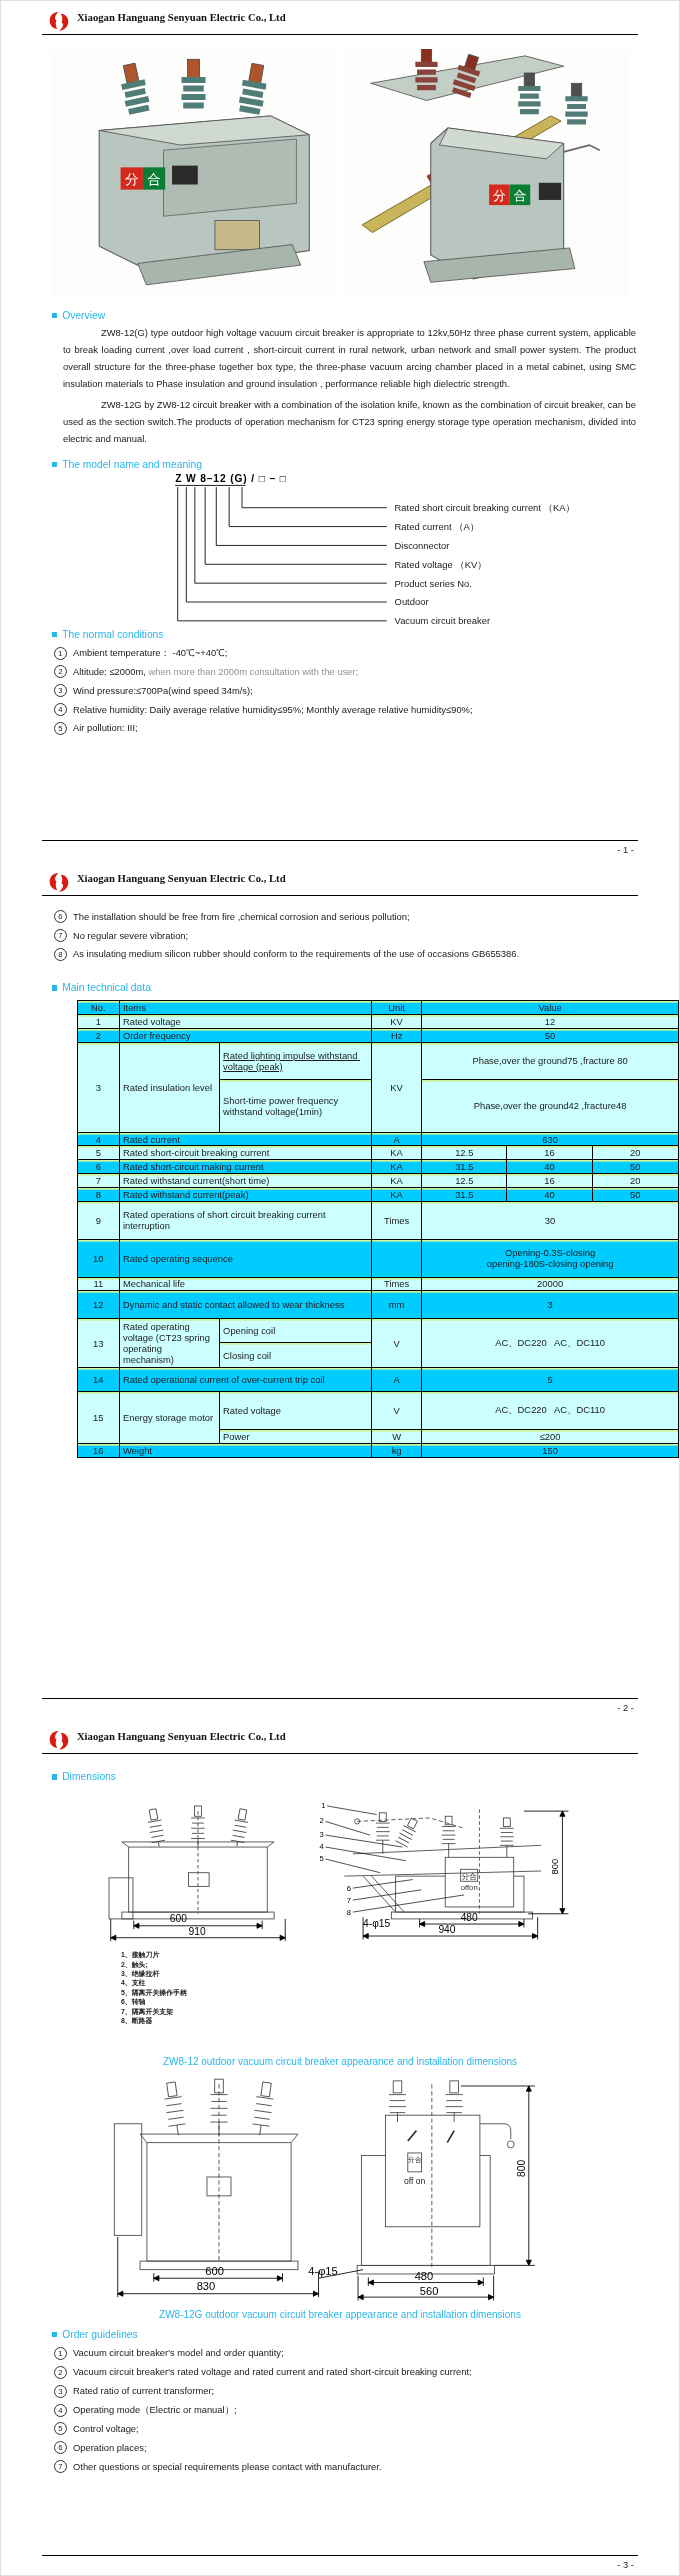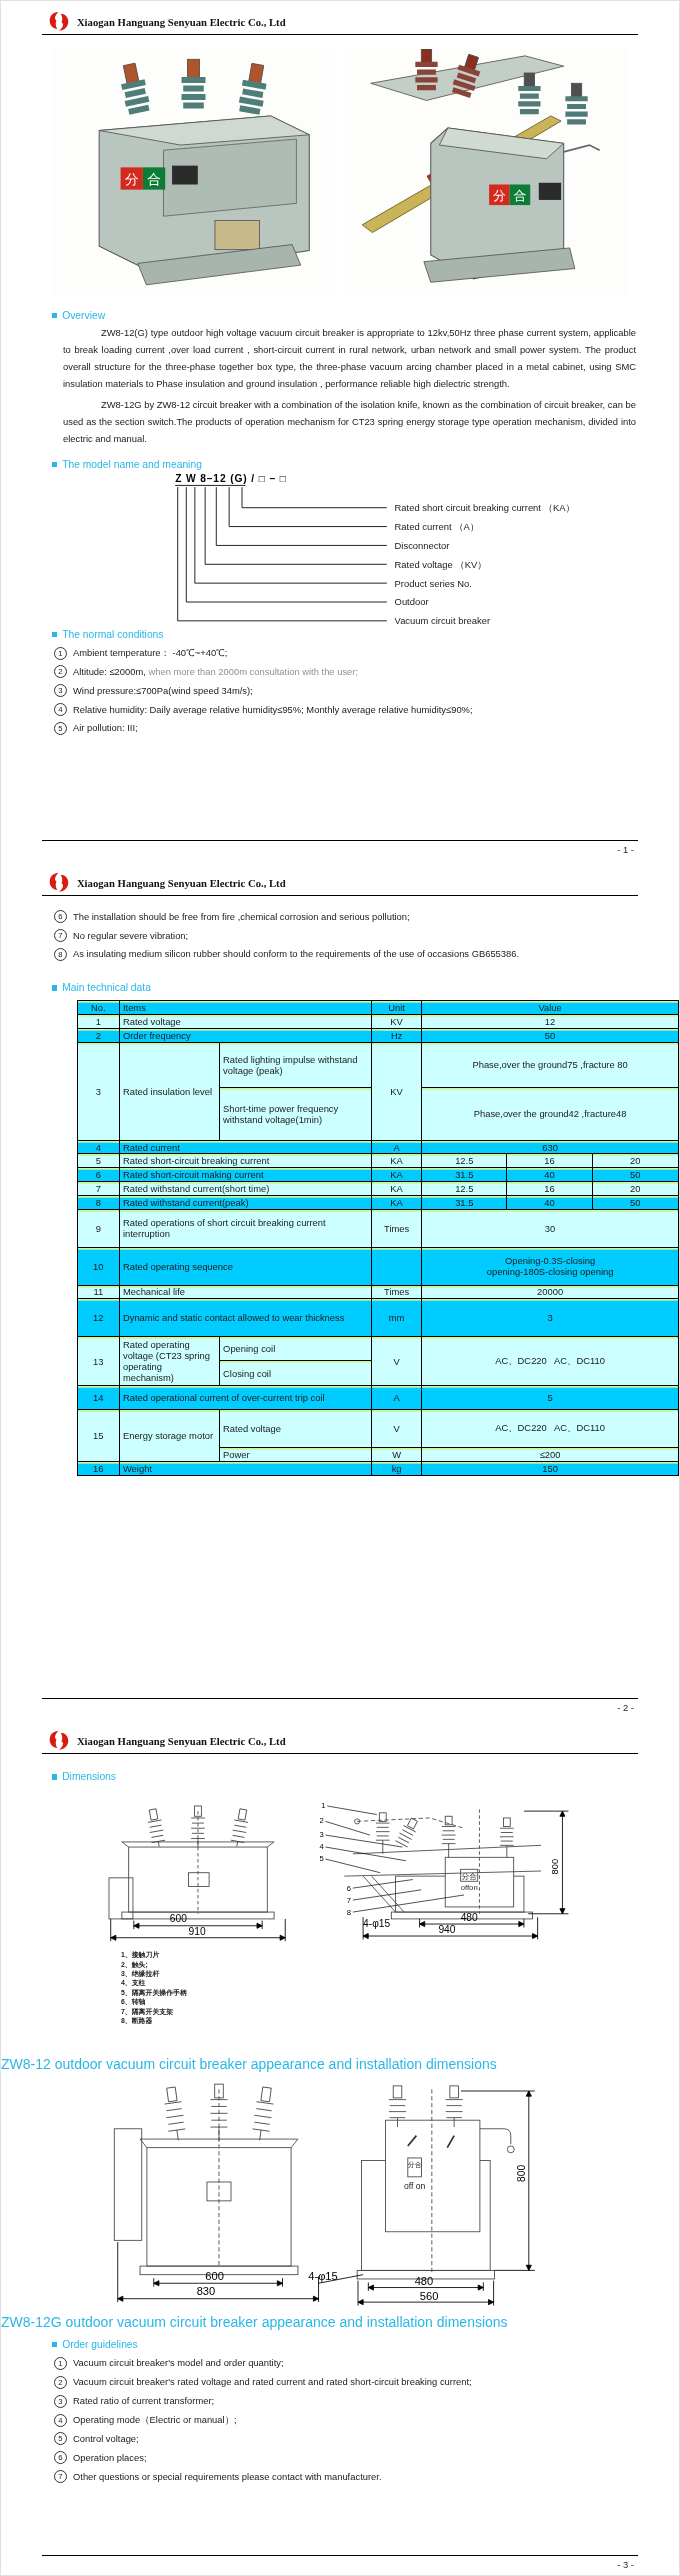--- a/index.html
+++ b/index.html
@@ -1,20 +1,20 @@
 <!DOCTYPE html>
 <html style="font-size:13.7px"><head>
 <meta charset="utf-8">
 <style>
   html,body{margin:0;padding:0;}
   body{width:680px;height:2576px;background:#fff;font-family:"Liberation Sans",sans-serif;color:#1a1a1a;position:relative;border:0.9px solid #e0e0e0;box-sizing:border-box;}
   .page{display:flex;flex-direction:column;box-sizing:border-box;}
   .p1{height:861px;} .p2{height:858px;} .p3{height:857px;}
   
-  .hdr{display:flex;align-items:center;gap:6.9px;margin:10.3px 41px 0 47px;}
+  .hdr{display:flex;gap:6.9px;margin:10.3px 41px 0 47px;}
   .hdr .co{font-family:"Liberation Serif",serif;font-weight:bold;font-size:10.7px;color:#111;}
   .hdr-rule{border-bottom:1.7px solid #000;margin:2.6px 41px 0 41px;}
   
   .sec-head{display:flex;align-items:center;gap:5.1px;color:#29b7ea;font-size:10.3px;margin:0 0 0 51px;}
   .sec-head .sq{width:5.1px;height:5.1px;background:#29b7ea;flex:0 0 auto;}
   
   .para{margin:3.4px 43px 0 62px;font-size:9.4px;line-height:17px;text-align:justify;text-indent:38px;}
   
   .clist{margin:3.4px 43px 0 53px;}
   .citem{display:flex;font-size:9.4px;line-height:18px;margin-top:0.9px;}
@@ -30,21 +30,21 @@
   
   .dsvg{display:block;}
   svg text{font-family:"Liberation Sans",sans-serif;}
   
   table.tech{border-collapse:collapse;margin:6.9px 0 0 76px;font-size:9.4px;table-layout:fixed;}
   .tech td,.tech th{border:0.9px solid #000;padding:0.9px 3.4px;text-align:center;vertical-align:middle;font-weight:normal;white-space:pre-wrap;background-image:linear-gradient(#cdf39b,#cdf39b);background-size:100% 1.7px;background-repeat:no-repeat;box-sizing:border-box;}
   tr.blue td,tr.blue th{background-color:#00ccff;}
   tr.lt td{background-color:#ccffff;}
   .tl{text-align:left !important;}
   
-  .cap{color:#29b7ea;font-size:14px;}
+  .cap{color:#29b7ea;font-size:10px;text-align:center;}
   
   .legend{margin:1.7px 0 0 120px;font-size:6.9px;line-height:9.4px;font-weight:bold;color:#222;list-style:none;padding:0;}
 </style>
 </head>
 <body>
 
 <div class="page p1">
   <div class="hdr">
     <svg width="22" height="20.6" viewBox="0 0 26 24">
       <path d="M12,1 C6,1 2,5.5 2,11.5 C2,17 6,21 11,21 C9,18 8.5,14 10,11 C8,10 7.5,7 9.5,4.5 C10.5,3 11.5,2 12,1 Z" fill="#d91c12"></path>
@@ -250,21 +250,21 @@
     </tr>
     <tr class="blue">
       <td>2</td>
       <td colspan="2" class="tl">Order frequency</td>
       <td>Hz</td>
       <td colspan="3">50</td>
     </tr>
     <tr class="lt">
       <td rowspan="2">3</td>
       <td rowspan="2" class="tl">Rated insulation level</td>
-      <td class="tl" style="height:45px;">Rated lighting impulse withstand voltage (peak)</td>
+      <td class="tl" style="height:37px;text-decoration:underline;">Rated lighting impulse withstand voltage (peak)</td>
       <td rowspan="2">KV</td>
       <td colspan="3">Phase,over the ground75 ,fracture 80</td>
     </tr>
     <tr class="lt">
       <td class="tl" style="height:53px;">Short-time power frequency withstand voltage(1min)</td>
       <td colspan="3">Phase,over the ground42 ,fracture48</td>
     </tr>
     <tr class="blue">
       <td>4</td>
       <td colspan="2" class="tl">Rated current</td>
@@ -316,21 +316,21 @@
       <td colspan="3"><div>Opening-0.3S-closing</div><div>opening-180S-closing opening</div></td>
     </tr>
     <tr class="lt">
       <td>11</td>
       <td colspan="2" class="tl">Mechanical life</td>
       <td>Times</td>
       <td colspan="3">20000</td>
     </tr>
     <tr class="blue">
       <td>12</td>
-      <td colspan="2" class="tl" style="height:38px;">Dynamic and static contact allowed to wear thickness</td>
+      <td colspan="2" class="tl" style="height:28px;">Dynamic and static contact allowed to wear thickness</td>
       <td>mm</td>
       <td colspan="3">3</td>
     </tr>
     <tr class="lt">
       <td rowspan="2">13</td>
       <td rowspan="2" class="tl">Rated operating voltage (CT23 spring operating mechanism)</td>
       <td class="tl" style="height:24px;">Opening coil</td>
       <td rowspan="2">V</td>
       <td colspan="3" rowspan="2">AC、DC220   AC、DC110</td>
     </tr>

